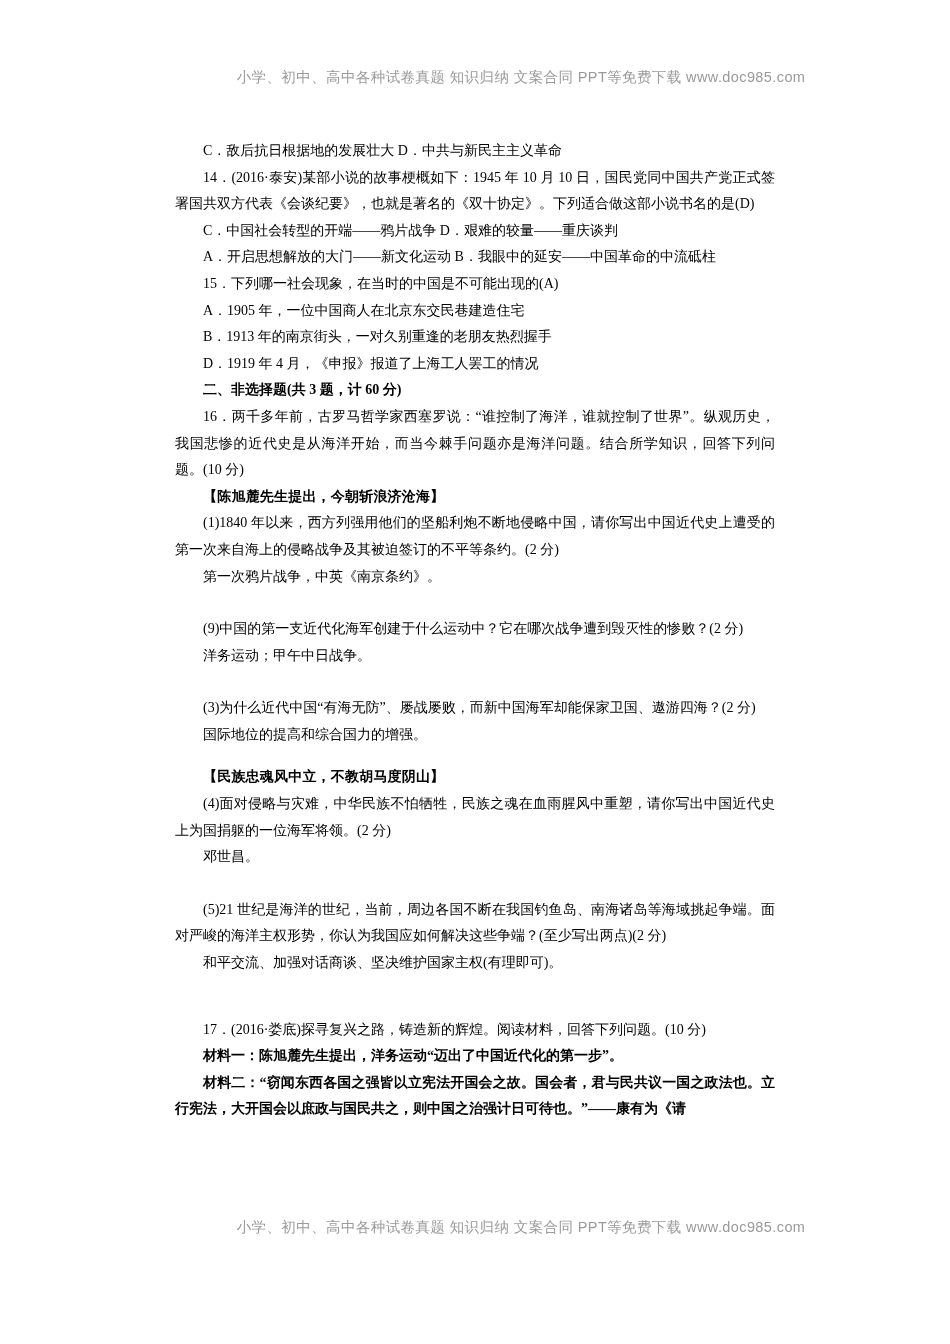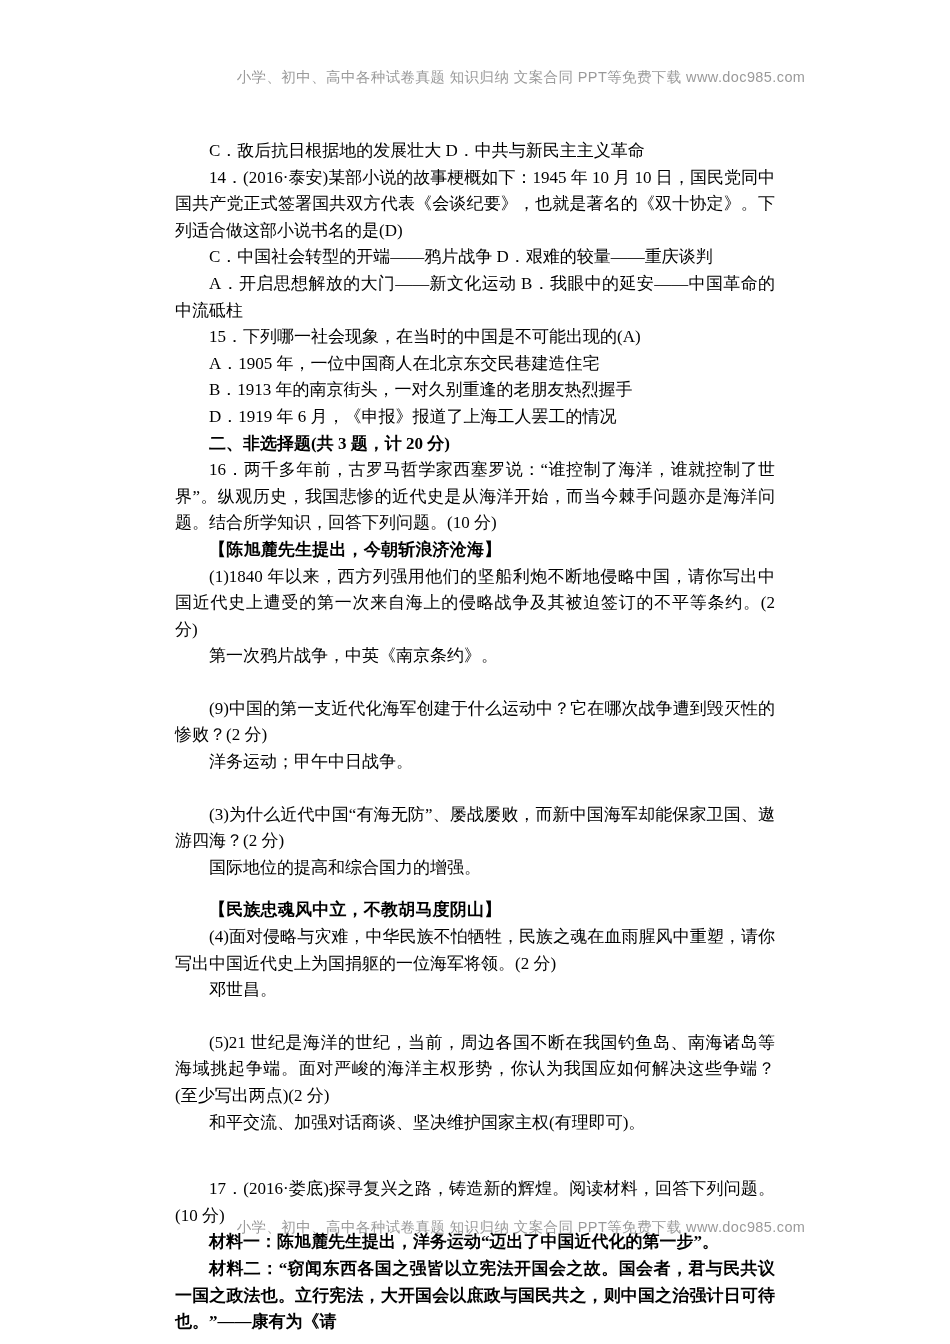--- a/index.html
+++ b/index.html
@@ -35,21 +35,21 @@
     padding-left: 46px;
   }
   .watermark.top { top: 68px; }
   .watermark.bottom { top: 1218px; }
 
   .content {
     position: absolute;
     top: 138px;
     left: 175px;
     width: 600px;
-    font-size: 17px;
+    font-size: 14px;
     line-height: 26.6px;
   }
   p {
     margin: 0;
     text-align: justify;
     text-justify: inter-ideograph;
   }
   .ind1 { text-indent: 2em; }
   .gap-md { height: 16px; }
   .gap-lg { height: 24px; }
@@ -79,23 +79,23 @@
 
     <p class="ind1">C．敌后抗日根据地的发展壮大   D．中共与新民主主义革命</p>
 
     <p class="ind1">14．(2016·泰安)某部小说的故事梗概如下：1945 年 10 月 10 日，国民党同中国共产党正式签署国共双方代表《会谈纪要》，也就是著名的《双十协定》。下列适合做这部小说书名的是(D)</p>
     <p class="choice-line">C．中国社会转型的开端——鸦片战争       D．艰难的较量——重庆谈判</p>
     <p class="choice-line">A．开启思想解放的大门——新文化运动  B．我眼中的延安——中国革命的中流砥柱</p>
 
     <p class="ind1">15．下列哪一社会现象，在当时的中国是不可能出现的(A)</p>
     <p class="choice-line">A．1905 年，一位中国商人在北京东交民巷建造住宅</p>
     <p class="choice-line">B．1913 年的南京街头，一对久别重逢的老朋友热烈握手</p>
-    <p class="choice-line">D．1919 年 6 月，《申报》报道了上海工人罢工的情况</p>
+    <p class="choice-line">D．1919 年 4 月，《申报》报道了上海工人罢工的情况</p>
 
-    <p class="sec-title">二、非选择题(共 3 题，计 20 分)</p>
+    <p class="sec-title">二、非选择题(共 3 题，计 60 分)</p>
 
     <p class="ind1">16．两千多年前，古罗马哲学家西塞罗说：“谁控制了海洋，谁就控制了世界”。纵观历史，我国悲惨的近代史是从海洋开始，而当今棘手问题亦是海洋问题。结合所学知识，回答下列问题。(10 分)</p>
 
     <p class="hdr-bold">【陈旭麓先生提出，今朝斩浪济沧海】</p>
     <p class="ind1">(1)1840 年以来，西方列强用他们的坚船利炮不断地侵略中国，请你写出中国近代史上遭受的第一次来自海上的侵略战争及其被迫签订的不平等条约。(2 分)</p>
     <p class="ind1">第一次鸦片战争，中英《南京条约》。</p>
 
     <div class="blank-line"></div>
 
     <p class="ind1">(9)中国的第一支近代化海军创建于什么运动中？它在哪次战争遭到毁灭性的惨败？(2 分)</p>

